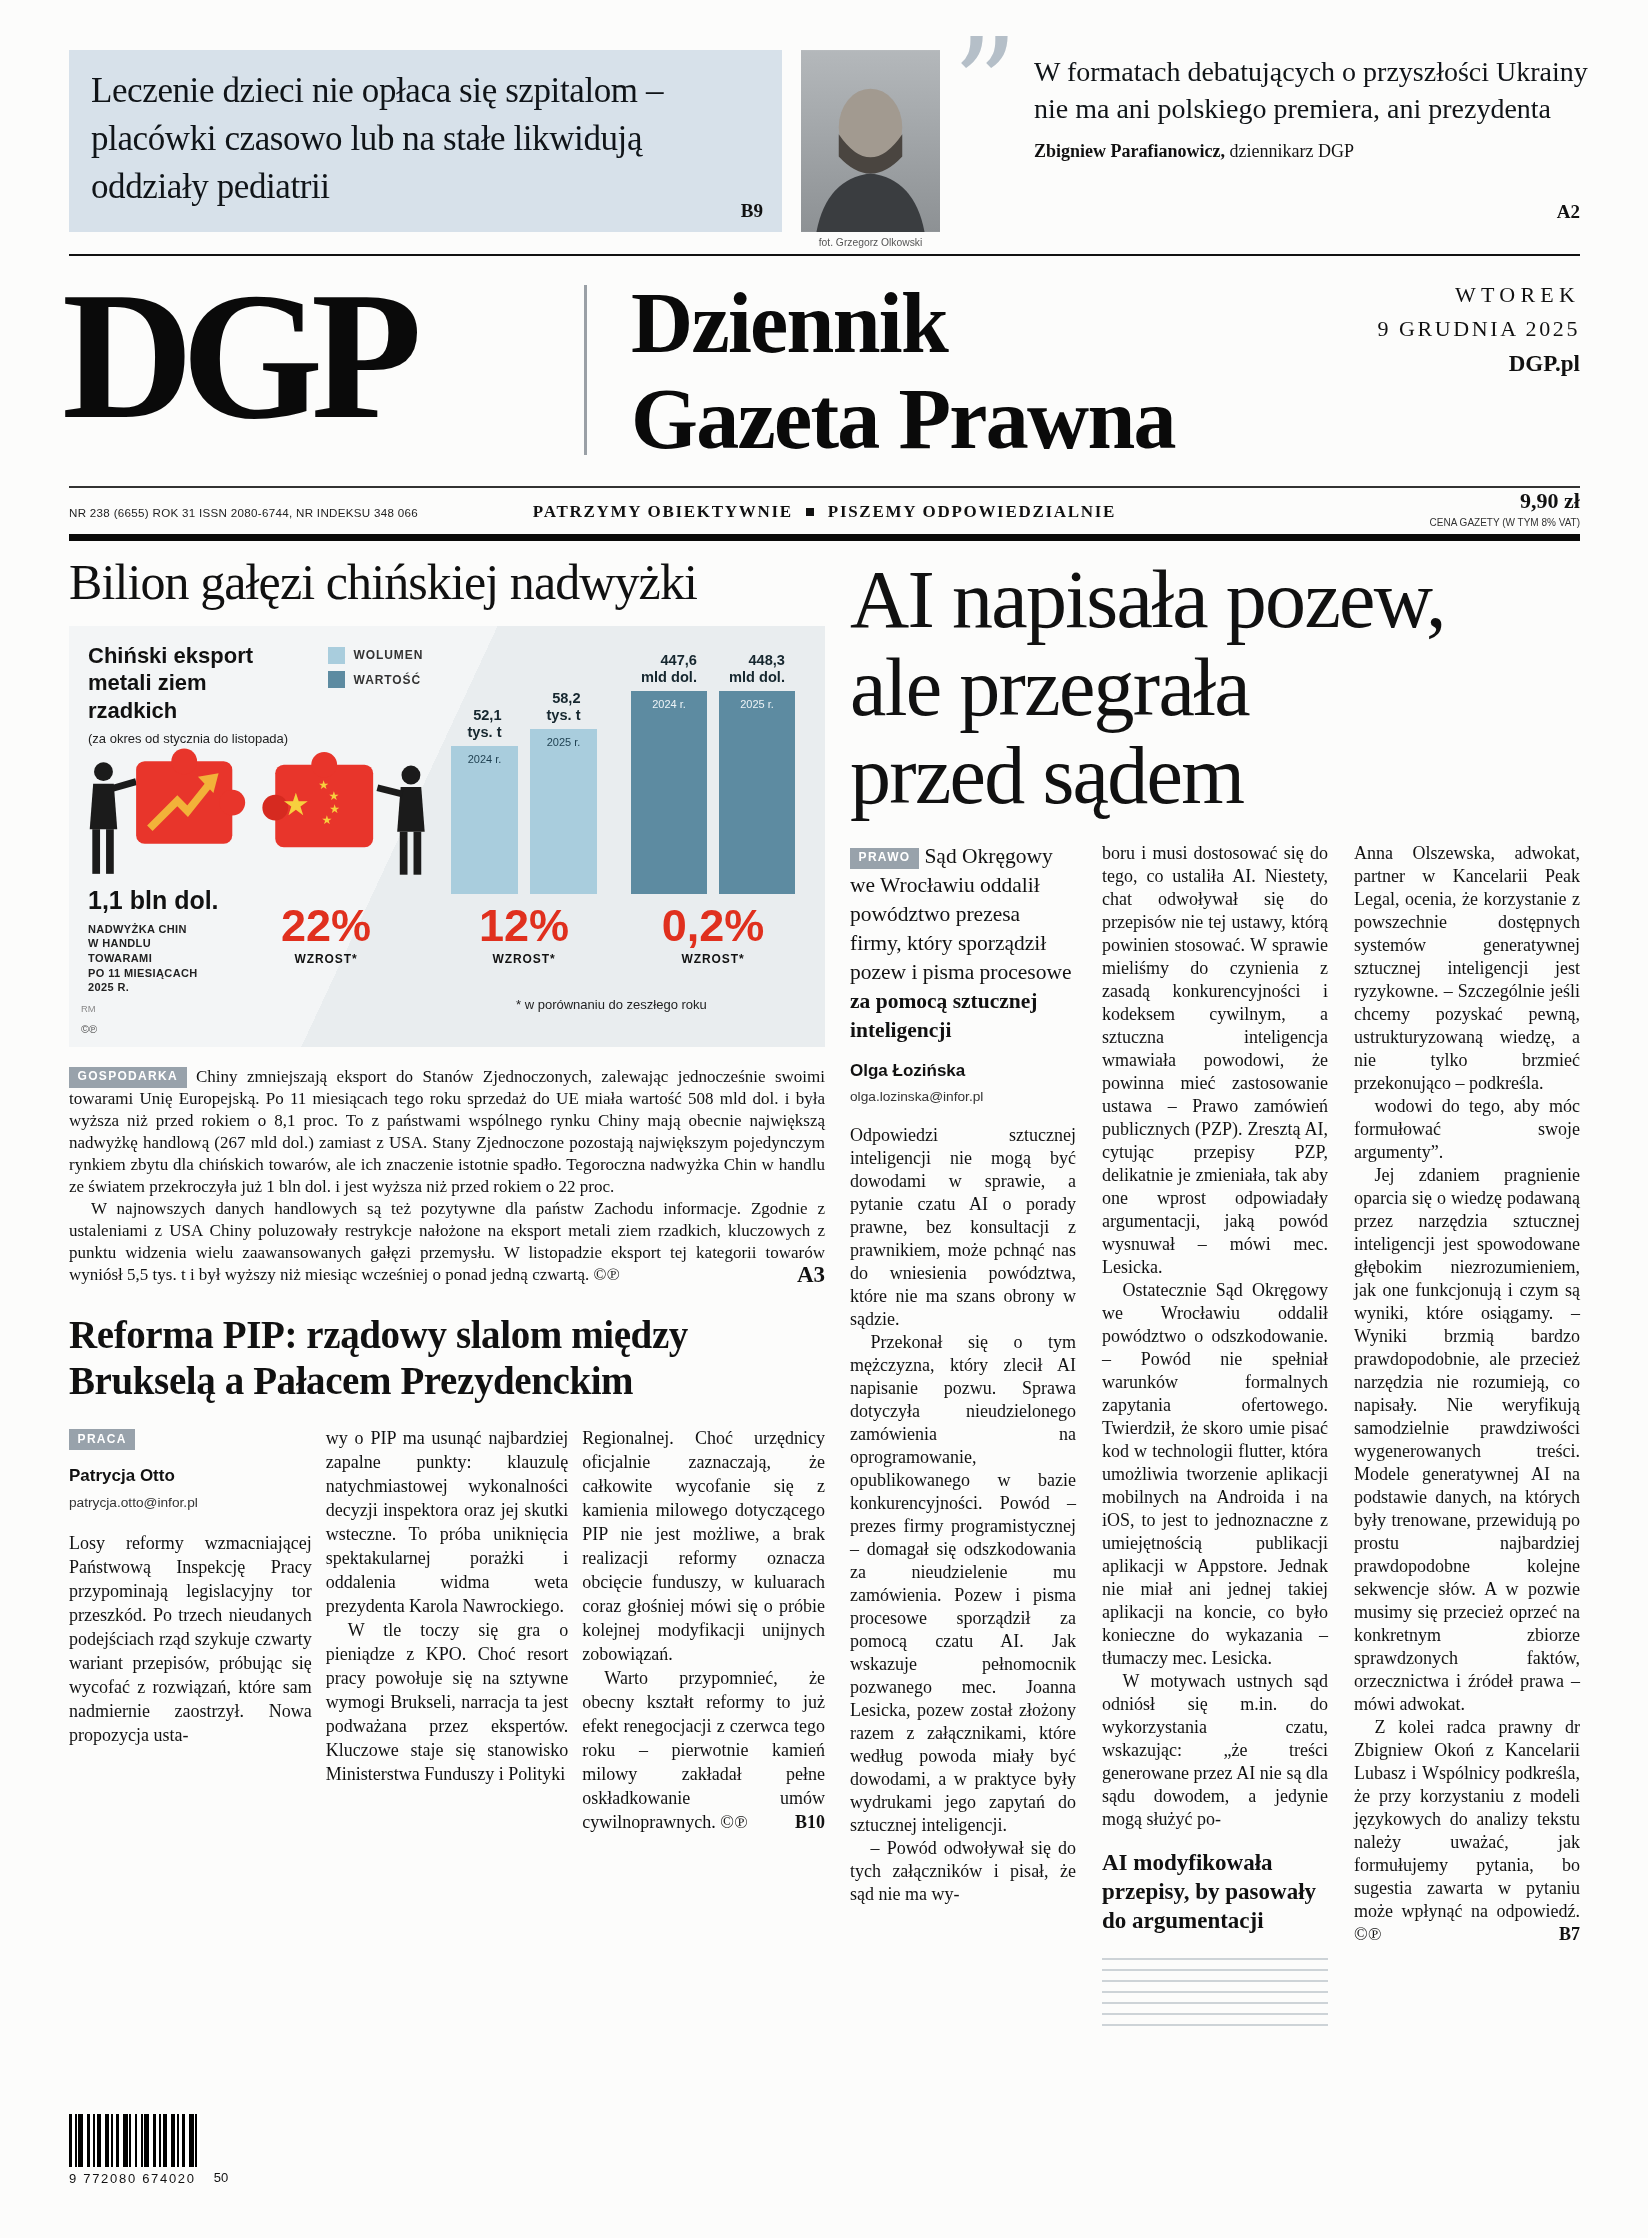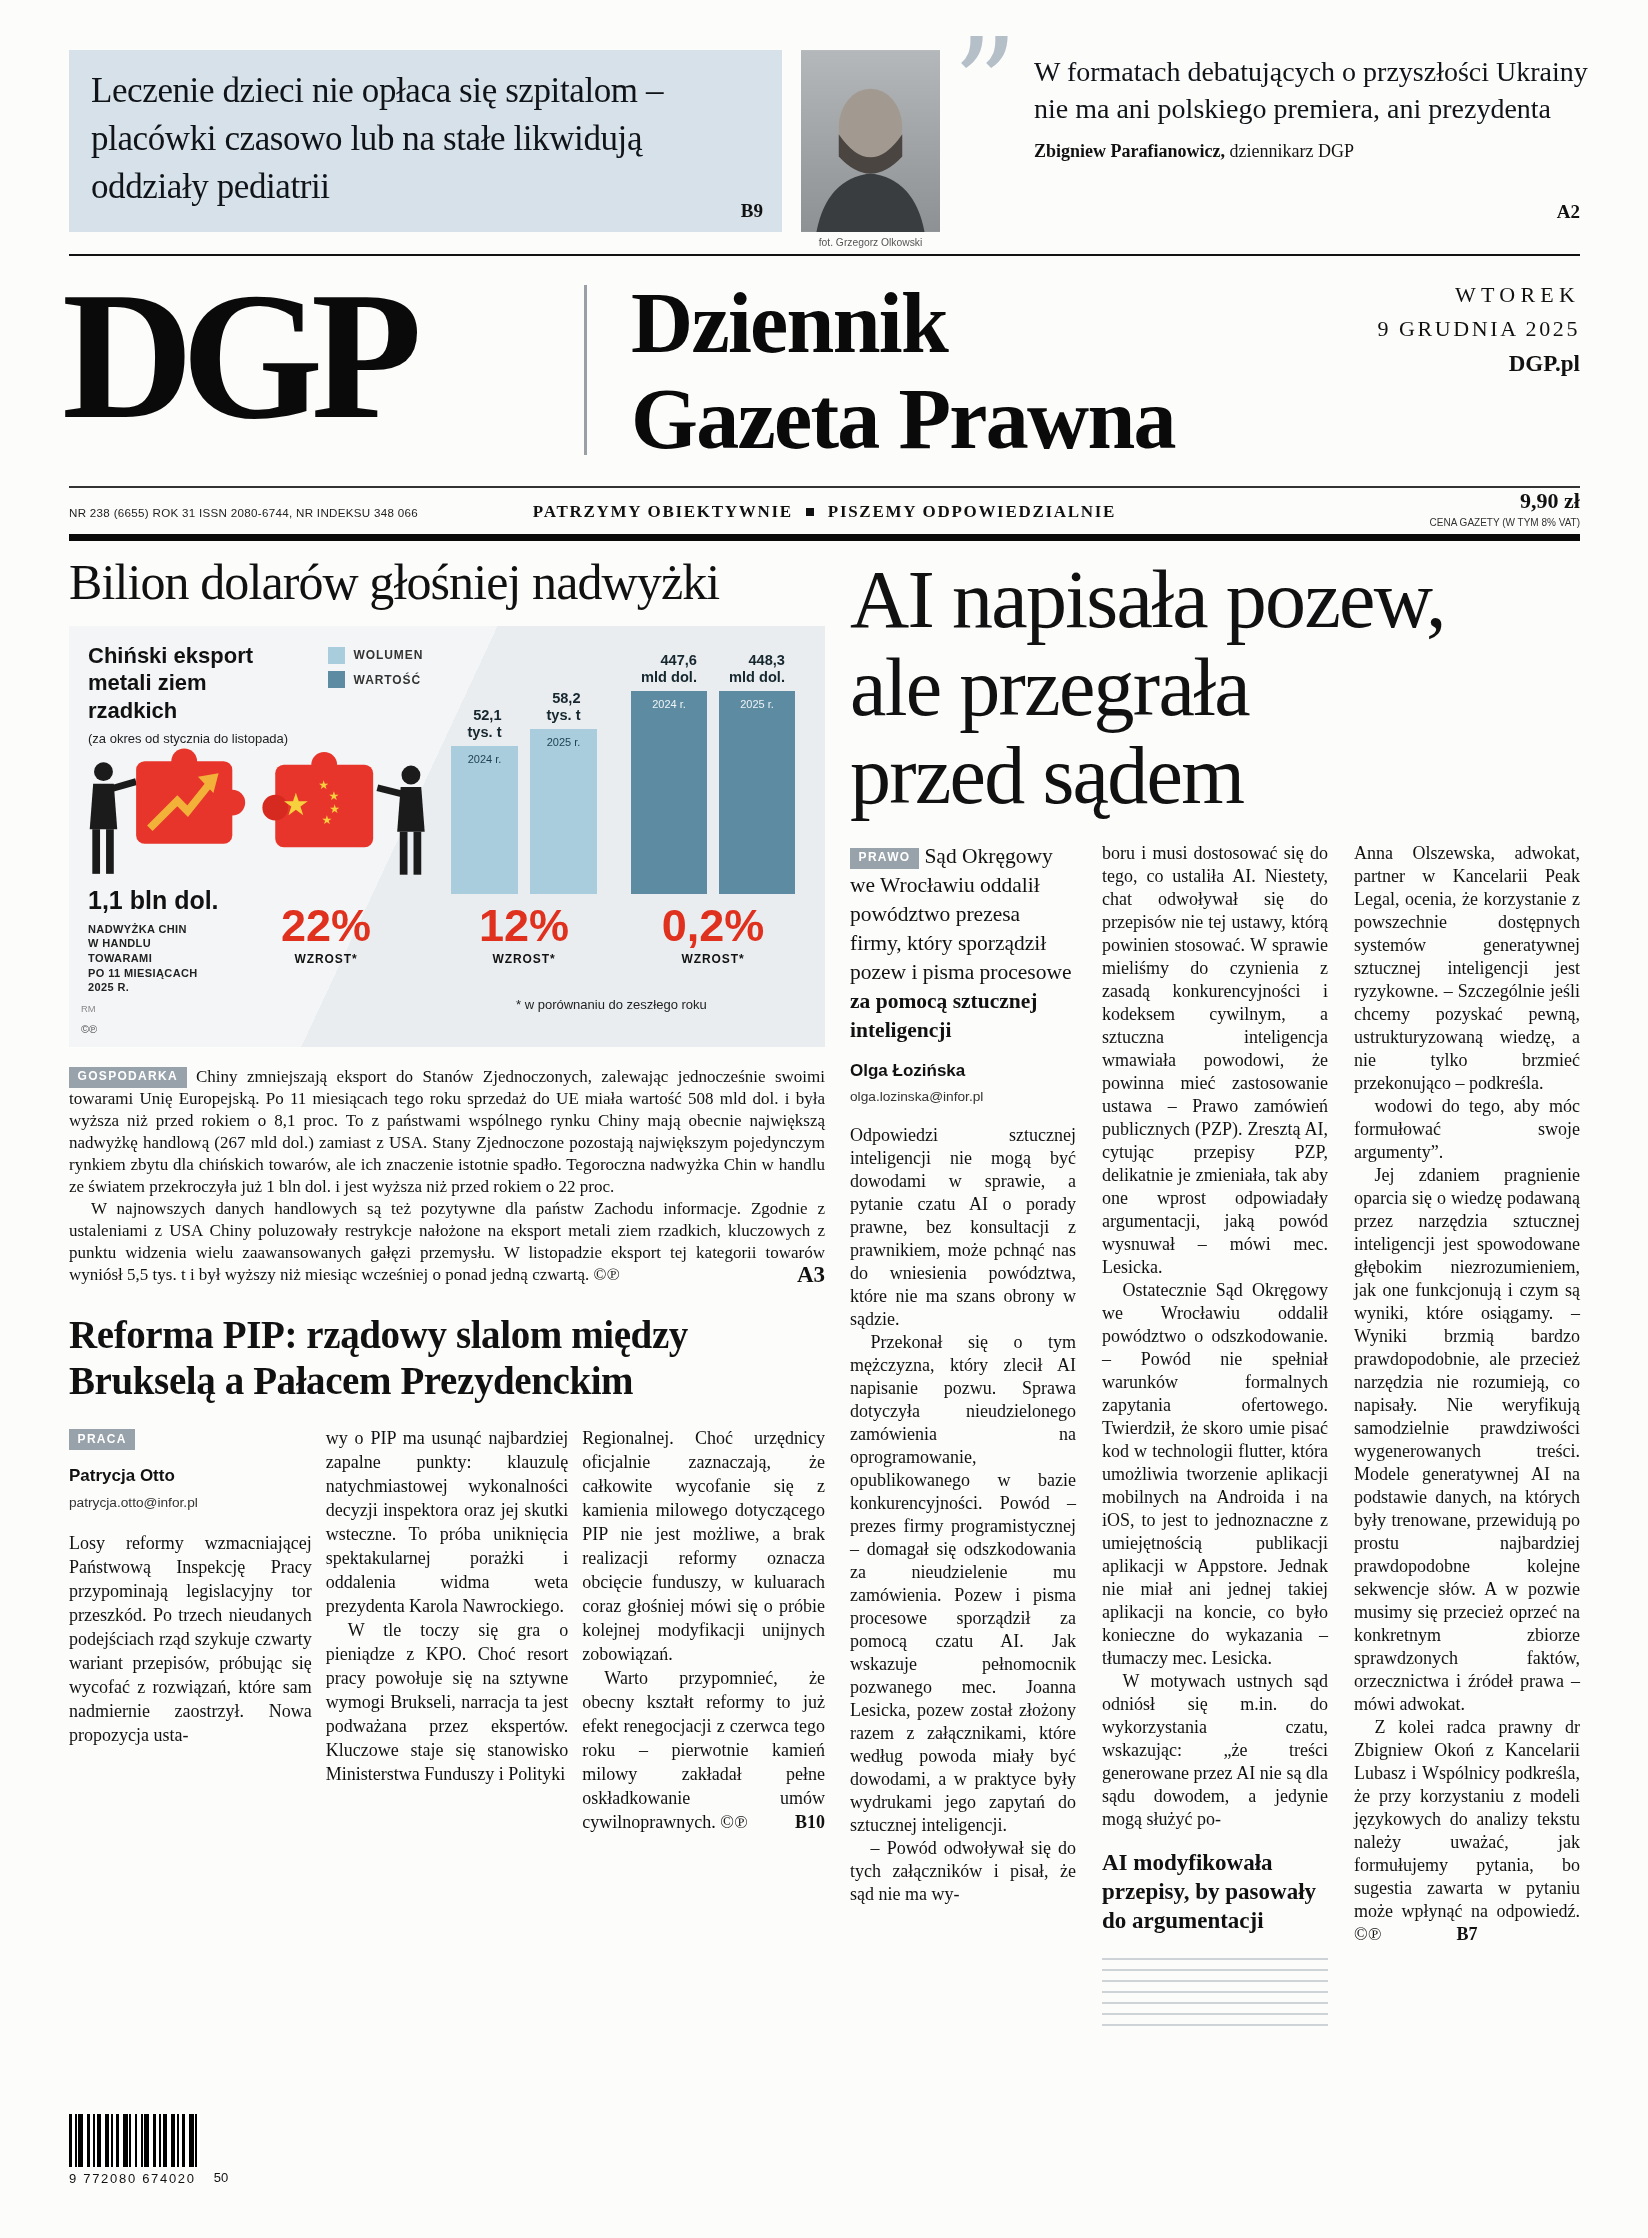--- a/index.html
+++ b/index.html
@@ -106,21 +106,21 @@
   .barcode-digits { margin-top:4.3px; font-size:13px; letter-spacing:1.7px; color:#111; }
   .barcode-suffix { font-size:13px; padding-bottom:0.9px; color:#111; }
 
   
   #right-col { position:absolute; left:850px; top:556px; width:730px; }
   .h1-right { font-size:82px; line-height:88px; font-weight:normal; letter-spacing:-1.7px; white-space:pre-line; }
   #ai-cols { margin-top:22px; display:flex; gap:26px; }
   .acol { flex:1; font-size:18px; line-height:23px; text-align:justify; }
   .acol p + p { text-indent:20.6px; }
   .lead { font-size:21.5px; line-height:29px; text-align:left; }
-  #ai-cols .endrow { margin-top:-23px; font-size:18px;text-align:center; }
+  #ai-cols .endrow { margin-top:-23px; font-size:18px; }
   .subhead { margin-top:17px; font-weight:bold; font-size:23px; line-height:29px; text-align:left; }
   .hatch { margin-top:19px; height:72px; background:repeating-linear-gradient(0deg,#cdd3d7 0 1.7px,rgba(0,0,0,0) 1.7px 11px); }
 </style>
 </head>
 <body>
 
 <div class="page">
 
   <div id="teasers">
     <div class="teaser-left">
@@ -173,21 +173,21 @@
     </div>
     <div class="price">
       <div class="amt">9,90 zł</div>
       <div class="note">CENA GAZETY (W TYM 8% VAT)</div>
     </div>
   </div>
 
   <div class="rule" id="rule-thick"></div>
 
   <div id="left-col">
-    <div class="h1">Bilion dolarów głośniej nadwyżki</div>
+    <div class="h1">Bilion gałęzi chińskiej nadwyżki</div>
 
     <div id="chart-box">
       <div class="chart-title prewrap">Chiński eksport
 metali ziem
 rzadkich</div>
       <div class="chart-subtitle">(za okres od stycznia do listopada)</div>
 
       <div class="legend">
         <div class="legend-row">
           <span class="legend-swatch" style="background: rgb(169, 205, 221);"></span>

